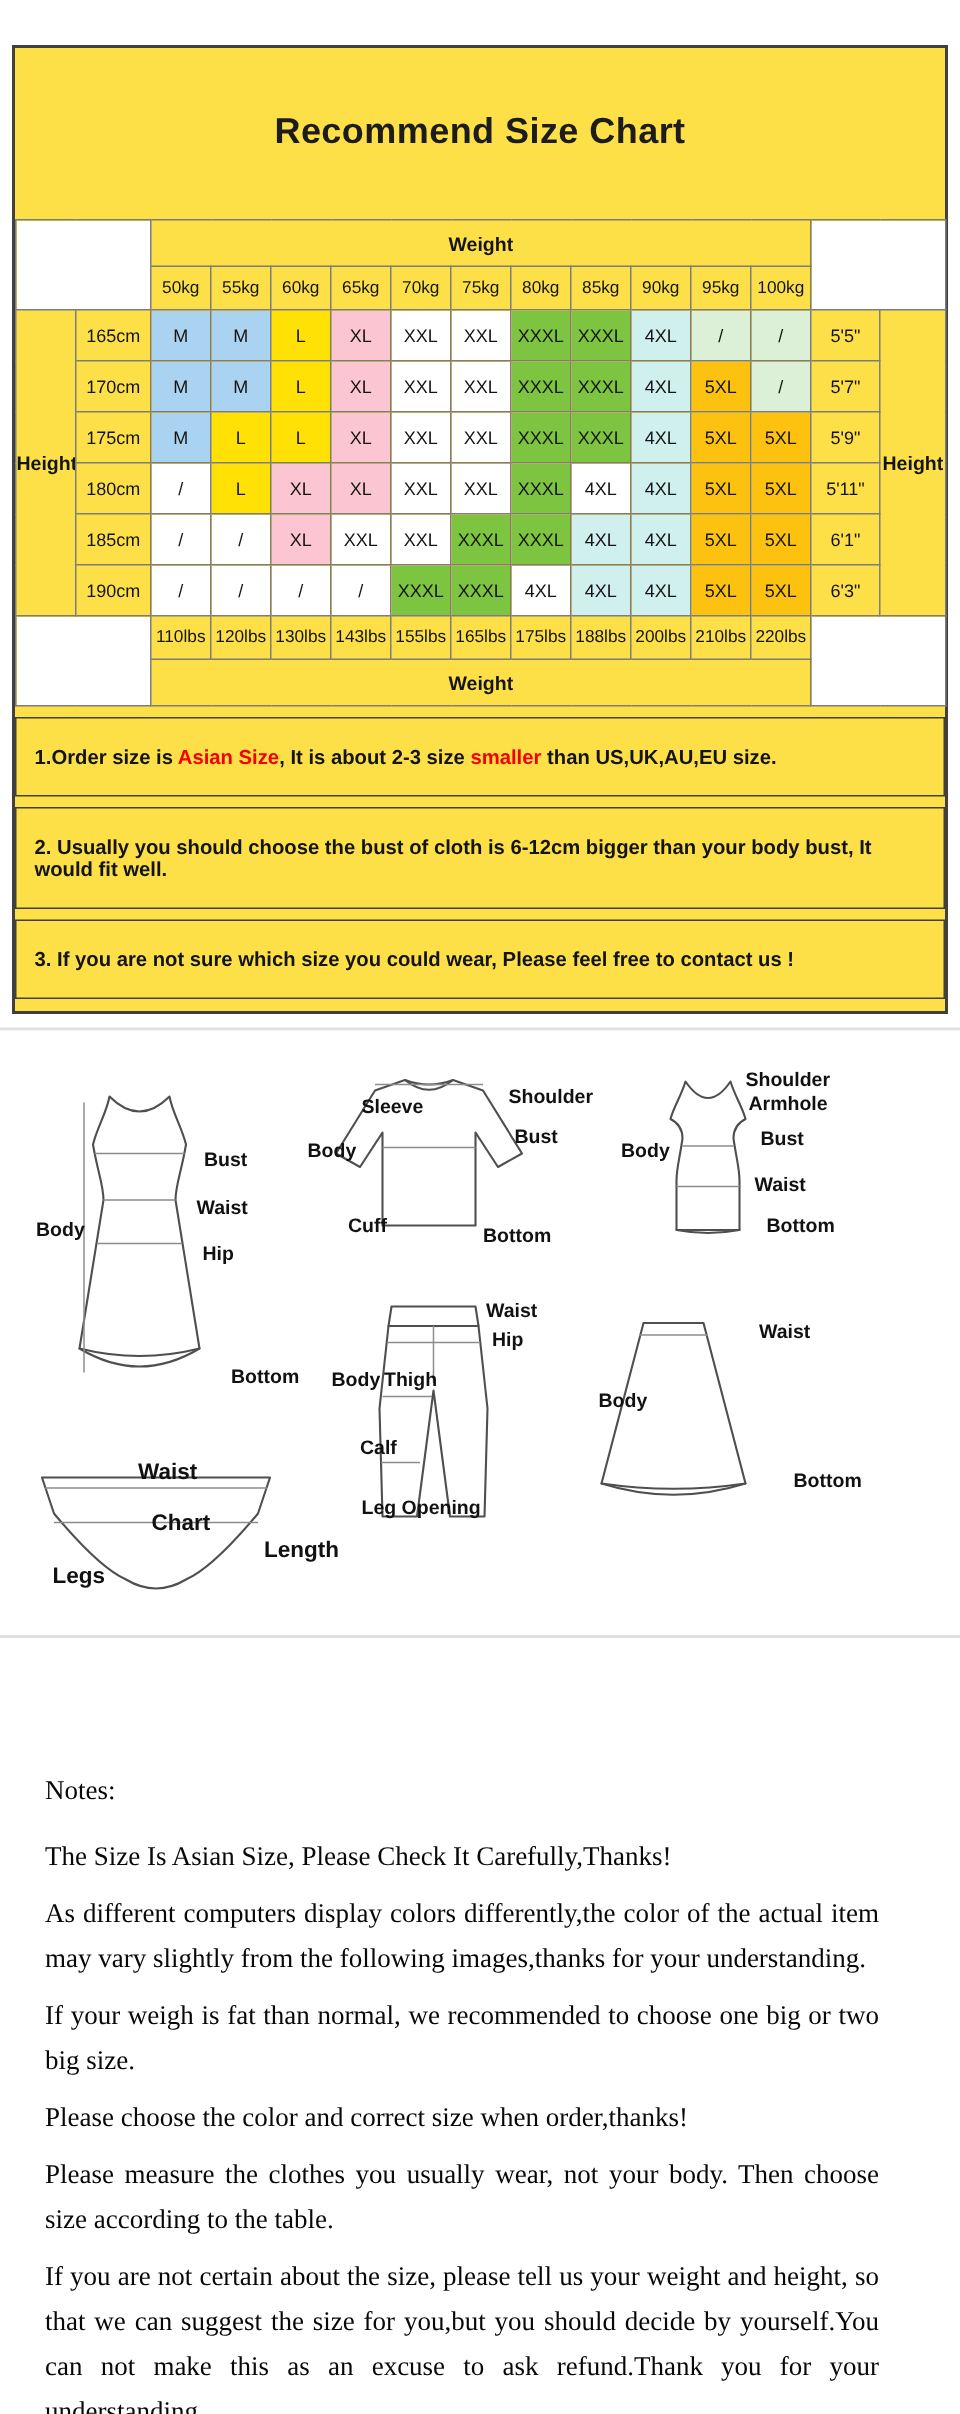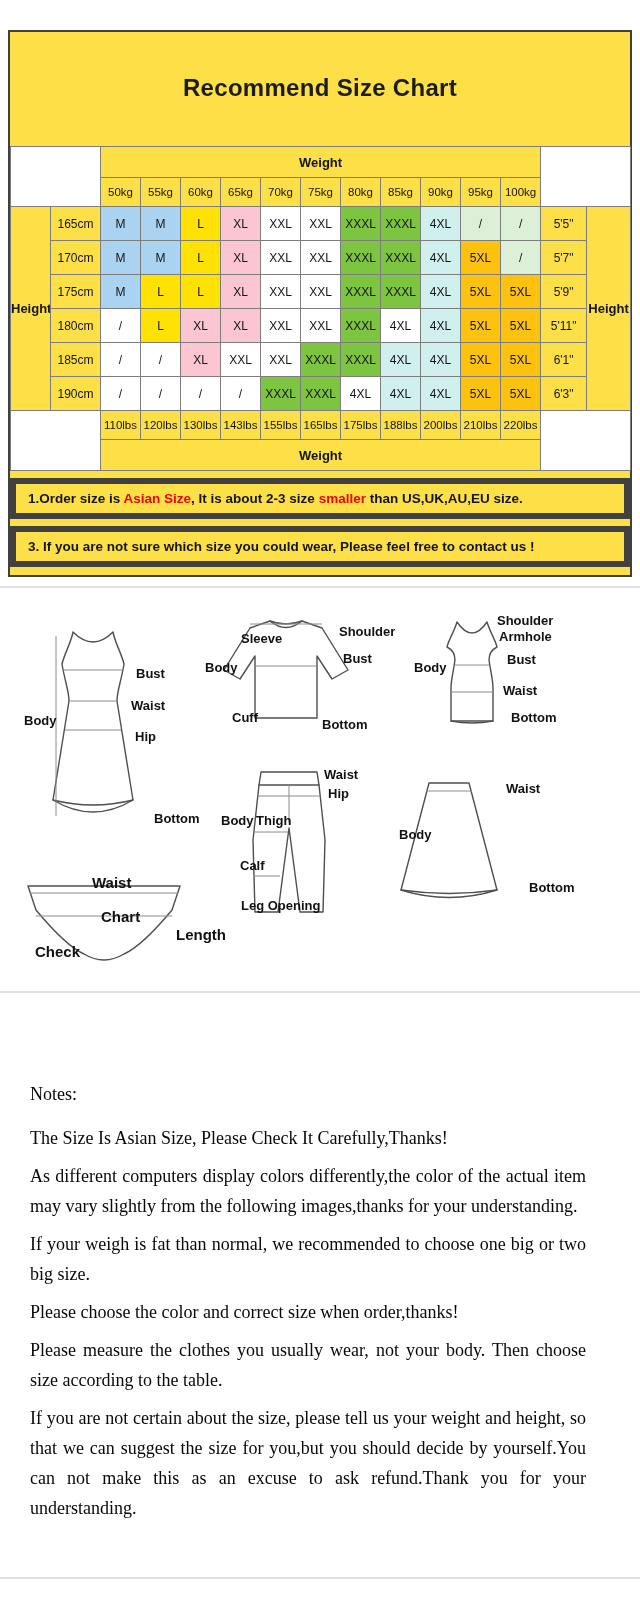--- a/index.html
+++ b/index.html
@@ -9,21 +9,21 @@
   .chart-section{padding:30px 8px 9px;}
   .chart-panel{border:2px solid #404040;background:#fde047;}
   .chart-title{font-size:24px;font-weight:bold;text-align:center;padding:42px 0 44px;margin:0;color:#1c1c1c;letter-spacing:.3px;}
   table.size-chart{width:100%;border-collapse:collapse;table-layout:fixed;}
   .size-chart td{border:1px solid #7d7d7d;text-align:center;vertical-align:middle;font-size:12px;padding:0;color:#141414;overflow:hidden;white-space:nowrap;}
   .size-chart td.head{height:30px;font-weight:bold;font-size:13px;}
   .size-chart tr.kg-row td,.size-chart tr.lbs-row td{height:28px;font-size:11.5px;}
   .size-chart tr.data-row td{height:33px;}
   .size-chart td.side-label{font-weight:bold;font-size:13px;}
   .size-chart td.corner{background:#fff;}
-  .chart-note{border:6px solid #404040;margin:7px 0 0;padding:7px 12px;font-size:13.5px;font-weight:bold;color:#141414;}
+  .chart-note{border:1px solid #404040;margin:7px 0 0;padding:18px 12px;font-size:13.5px;font-weight:bold;color:#141414;}
   .chart-note.last{margin-bottom:8px;}
   .red{color:#f40000;}
 
   .divider{height:2px;background:#e0e0e0;}
 
   
   .diagrams-section{position:relative;height:403px;background:#fff;overflow:hidden;}
   .diagrams-section svg{position:absolute;overflow:visible;}
   .garment{fill:none;stroke:#4f4f4f;stroke-width:1.4;stroke-linejoin:round;stroke-linecap:round;}
   .mline{fill:none;stroke:#8c8c8c;stroke-width:1;}
@@ -188,20 +188,21 @@
               <td>220lbs</td>
               <td class="corner" colspan="2" rowspan="2"></td>
             </tr>
             <tr>
               <td class="head" colspan="11">Weight</td>
             </tr>
           </tbody>
       </table>
 
       <div class="chart-note"><span>1.Order size is </span><span class="red">Asian Size</span><span>, It is about 2-3 size </span><span class="red">smaller</span><span> than US,UK,AU,EU size.</span></div>
+      <div class="chart-note">2. Usually you should choose the bust of cloth is 6-12cm bigger than your body bust, It would fit well.</div>
       <div class="chart-note last">3. If you are not sure which size you could wear, Please feel free to contact us !</div>
     </div>
   </section>
 
   <div class="divider"></div>
 
   <section class="diagrams-section">
 
     <svg style="left:48px;top:40px" width="90" height="214" viewBox="0 0 90 214">
       <path class="garment" d="M25,4 C23,15 17,24 14,36 C17,54 21,63 21,73 L5,172 Q45,196 85,172 L69,73 C69,63 73,54 76,36 C73,24 67,15 65,4 Q45,24 25,4 Z"></path>
@@ -269,21 +270,21 @@
         <span class="dlabel" style="left: 328px; top: 198px;">Hip</span>
         <span class="dlabel" style="left: 221px; top: 225px;">Body</span>
         <span class="dlabel" style="left: 256px; top: 225px;">Thigh</span>
         <span class="dlabel" style="left: 240px; top: 270px;">Calf</span>
         <span class="dlabel" style="left: 241px; top: 310px;">Leg Opening</span>
         <span class="dlabel" style="left: 506px; top: 193px;">Waist</span>
         <span class="dlabel" style="left: 399px; top: 239px;">Body</span>
         <span class="dlabel" style="left: 529px; top: 292px;">Bottom</span>
         <span class="dlabel lg" style="left: 92px; top: 287px;">Waist</span>
         <span class="dlabel lg" style="left: 101px; top: 321px;">Chart</span>
-        <span class="dlabel lg" style="left: 35px; top: 356px;">Check</span>
+        <span class="dlabel lg" style="left: 35px; top: 356px;">Legs</span>
         <span class="dlabel lg" style="left: 176px; top: 339px;">Length</span>
       </div>
   </section>
 
   <div class="divider"></div>
 
   <section class="notes-section">
     <p class="notes-heading">Notes:</p>
     <div>
         <p class="note-para">The Size Is Asian Size, Please Check It Carefully,Thanks!</p>

